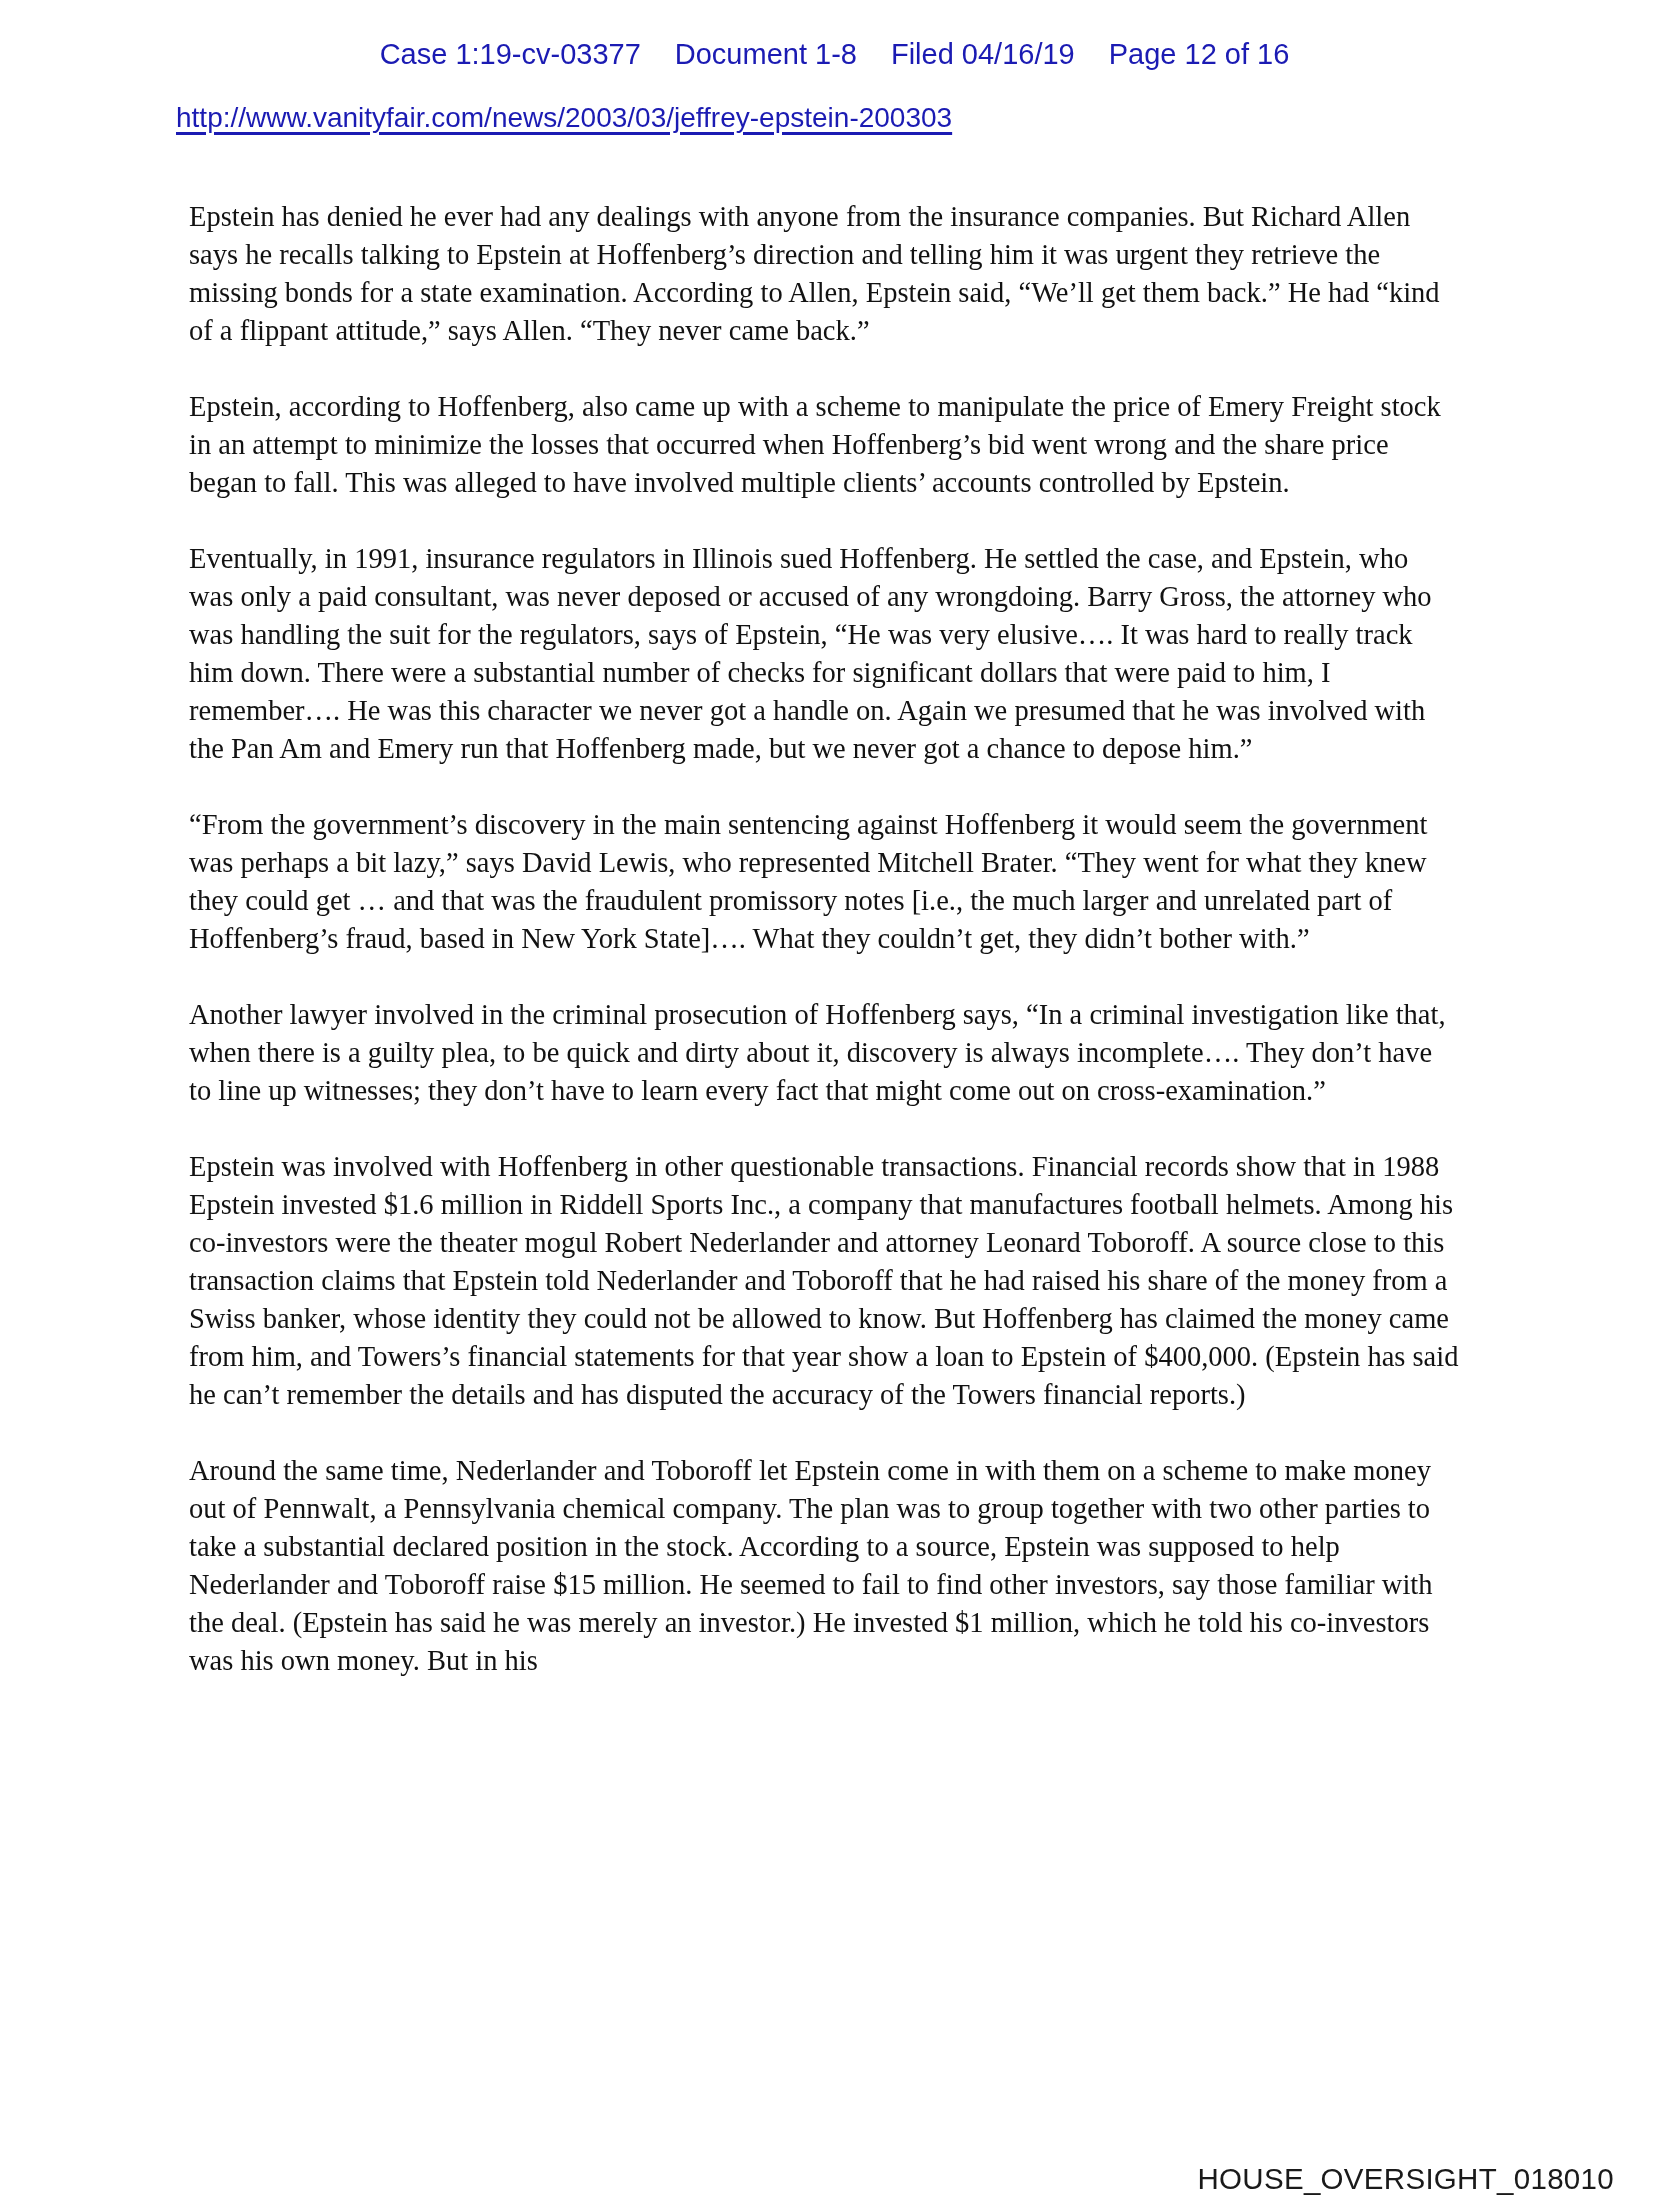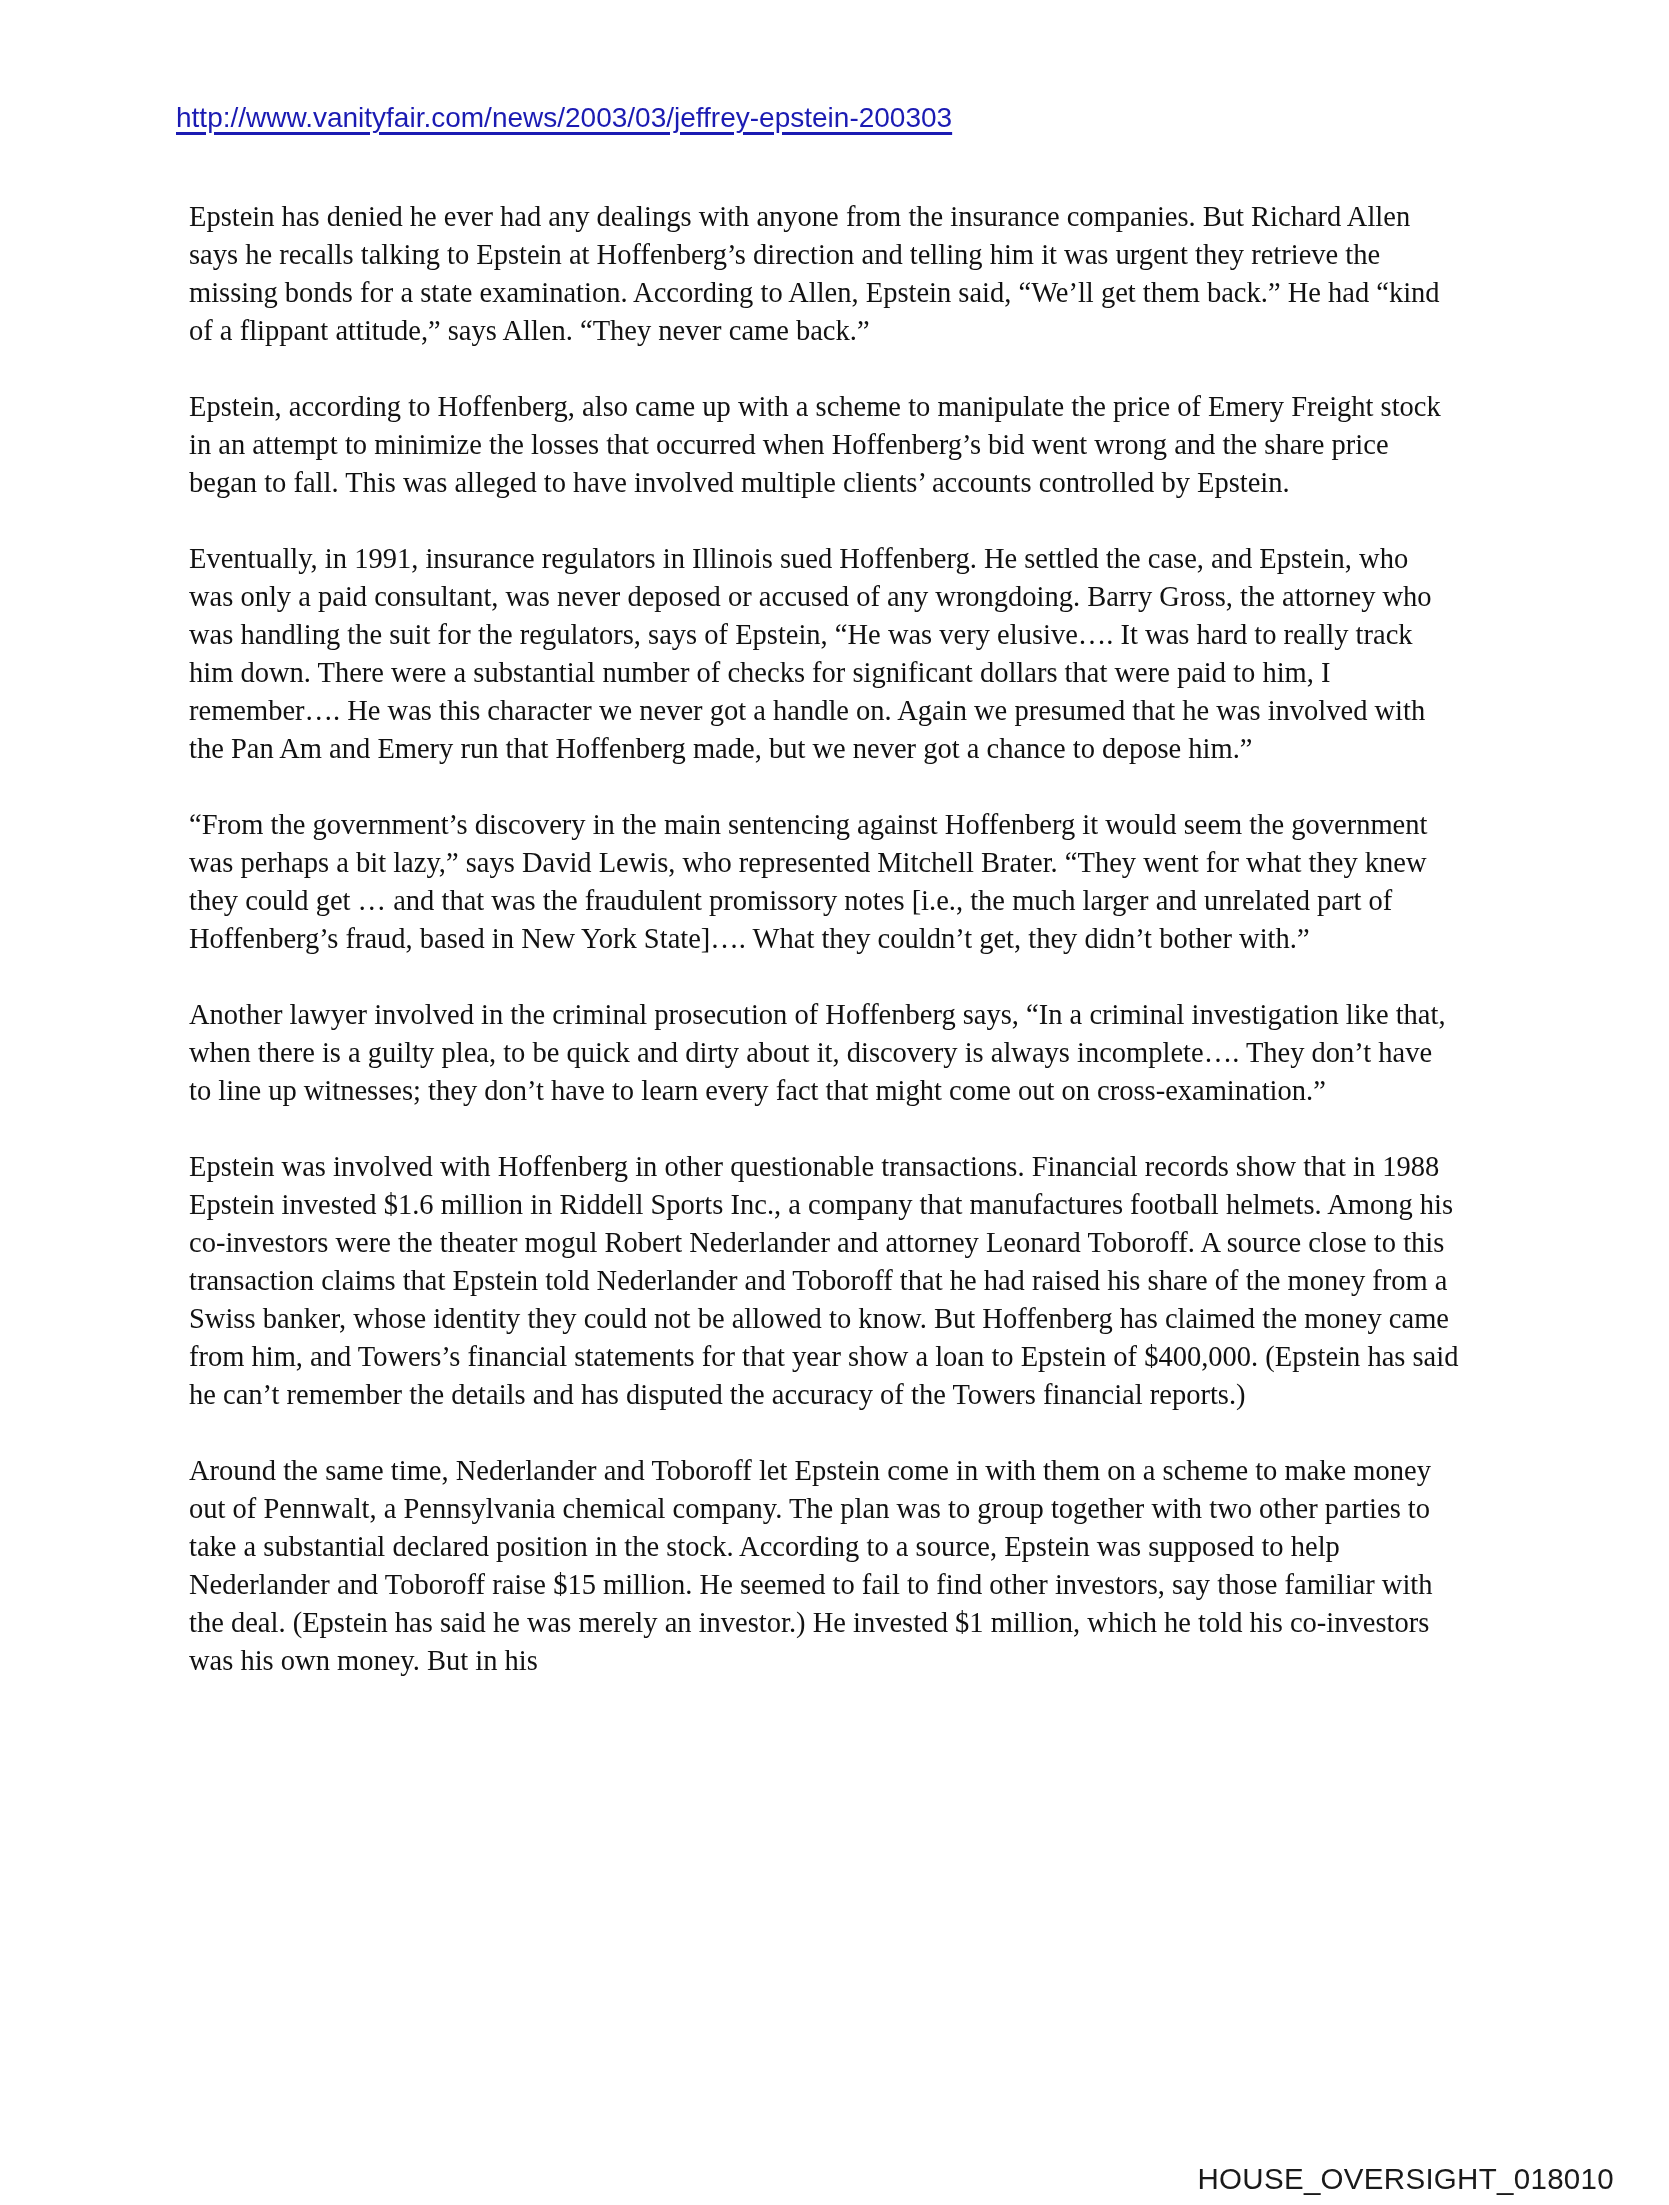--- a/index.html
+++ b/index.html
@@ -72,20 +72,26 @@
     color: #1a1a1a;
     letter-spacing: 0.3px;
     white-space: nowrap;
   }
 </style>
 </head>
 <body>
 
 <div class="page">
 
+  <div class="court-header">
+    <span>Case 1:19-cv-03377</span>
+    <span>Document 1-8</span>
+    <span>Filed 04/16/19</span>
+    <span>Page 12 of 16</span>
+  </div>
 
   <a class="source-url" href="#" title="http://www.vanityfair.com/news/2003/03/jeffrey-epstein-200303">http://www.vanityfair.com/news/2003/03/jeffrey-epstein-200303</a>
 
   <main class="article">
     <p>Epstein has denied he ever had any dealings with anyone from the insurance companies. But Richard Allen says he recalls talking to Epstein at Hoffenberg’s direction and telling him it was urgent they retrieve the missing bonds for a state examination. According to Allen, Epstein said, “We’ll get them back.” He had “kind of a flippant attitude,” says Allen. “They never came back.”</p>
     <p>Epstein, according to Hoffenberg, also came up with a scheme to manipulate the price of Emery Freight stock in an attempt to minimize the losses that occurred when Hoffenberg’s bid went wrong and the share price began to fall. This was alleged to have involved multiple clients’ accounts controlled by Epstein.</p>
     <p>Eventually, in 1991, insurance regulators in Illinois sued Hoffenberg. He settled the case, and Epstein, who was only a paid consultant, was never deposed or accused of any wrongdoing. Barry Gross, the attorney who was handling the suit for the regulators, says of Epstein, “He was very elusive…. It was hard to really track him down. There were a substantial number of checks for significant dollars that were paid to him, I remember…. He was this character we never got a handle on. Again we presumed that he was involved with the Pan Am and Emery run that Hoffenberg made, but we never got a chance to depose him.”</p>
     <p>“From the government’s discovery in the main sentencing against Hoffenberg it would seem the government was perhaps a bit lazy,” says David Lewis, who represented Mitchell Brater. “They went for what they knew they could get … and that was the fraudulent promissory notes [i.e., the much larger and unrelated part of Hoffenberg’s fraud, based in New York State]…. What they couldn’t get, they didn’t bother with.”</p>
     <p>Another lawyer involved in the criminal prosecution of Hoffenberg says, “In a criminal investigation like that, when there is a guilty plea, to be quick and dirty about it, discovery is always incomplete…. They don’t have to line up witnesses; they don’t have to learn every fact that might come out on cross-examination.”</p>
     <p>Epstein was involved with Hoffenberg in other questionable transactions. Financial records show that in 1988 Epstein invested $1.6 million in Riddell Sports Inc., a company that manufactures football helmets. Among his co-investors were the theater mogul Robert Nederlander and attorney Leonard Toboroff. A source close to this transaction claims that Epstein told Nederlander and Toboroff that he had raised his share of the money from a Swiss banker, whose identity they could not be allowed to know. But Hoffenberg has claimed the money came from him, and Towers’s financial statements for that year show a loan to Epstein of $400,000. (Epstein has said he can’t remember the details and has disputed the accuracy of the Towers financial reports.)</p>

